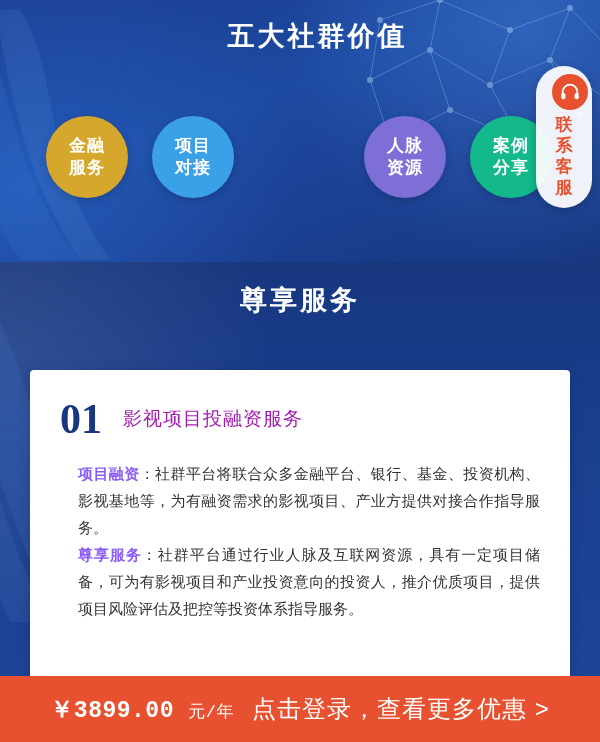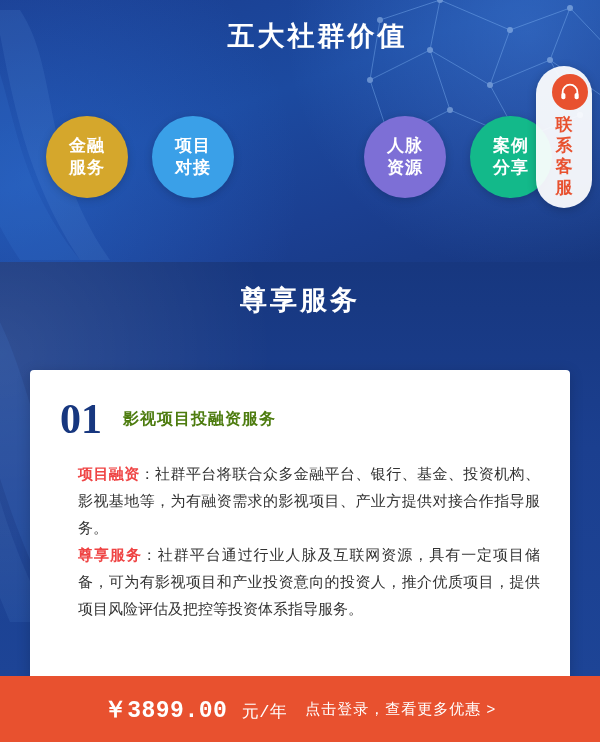--- a/index.html
+++ b/index.html
@@ -154,35 +154,35 @@
     margin-bottom: 20px;
   }
   .card-num {
     color: #17377f;
     font-size: 42px;
     font-weight: bold;
     font-family: "Liberation Serif", serif;
     line-height: 42px;
   }
   .card-title {
-    color: #4d7c0f;
-    font-size: 16px;
-    font-weight: bold;
+    color: #a21caf;
+    font-size: 19px;
+    font-weight: normal;
     letter-spacing: 1px;
   }
   .card-body {
     padding-left: 18px;
   }
   .para {
     color: #333333;
     font-size: 15px;
     line-height: 27px;
     text-align: justify;
   }
-  .para b { color: #ef4444; font-weight: bold; }
+  .para b { color: #8b5cf6; font-weight: bold; }
 
   
   .bottom-bar {
     position: absolute;
     left: 0; bottom: 0;
     width: 600px;
     height: 66px;
     background: #e8512f;
     display: flex;
     align-items: center;
@@ -191,21 +191,21 @@
     color: #ffffff;
   }
   .price {
     font-size: 23px;
     font-weight: bold;
     letter-spacing: .5px;
     font-family: Liberation Mono, monospace;
   }
   .price .unit { font-size: 17px; font-weight: normal; }
   .cta {
-    font-size: 15px;
+    font-size: 24px;
     letter-spacing: 1px;
     color: #ffffff;
     text-decoration: none;
   }
 </style>
 </head>
 <body>
 
 <div id="page">
 

